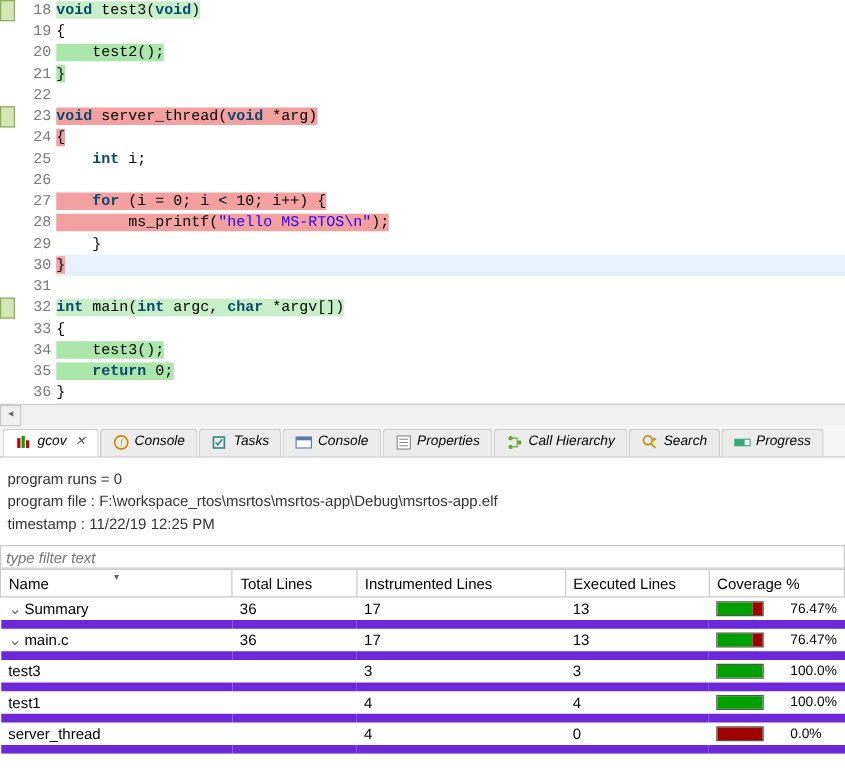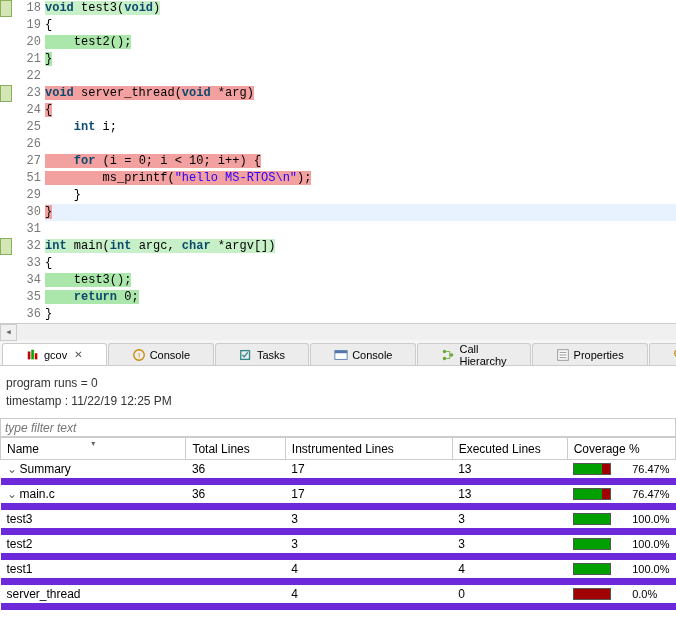--- a/index.html
+++ b/index.html
@@ -16,21 +16,21 @@
   .code-line { height: 17px; }
   .hl-green { background: #c8f0c8; }
   .hl-red   { background: #f2a0a0; }
   .hl-greenh { background: #abe6ab; }
   .kw { color: #0c4a6e; font-weight: bold; }
   .str { color: #2a00ff; }
   .scrollbar-h { height: 17px; background: #f0f0f0; border-top: 1px solid #ccc; display: flex; }
   .scroll-btn { width: 17px; height: 17px; background: #f0f0f0; border: 1px solid #ccc; display: flex; align-items: center; justify-content: center; font-size: 7px; color: #666; }
   
   .tabs-bar { display: flex; border-bottom: 1px solid #ccc; background: #f5f5f5; height: 26px; align-items: flex-end; padding: 0 2px; }
-  .tab { display: flex; align-items: center; padding: 3px 23px; border: 1px solid #ccc; border-bottom: none; margin-right: 1px; background: #fff; font-size: 11px; gap: 4px; height: 22px; border-radius: 3px 3px 0 0; }
+  .tab { display: flex; align-items: flex-start; padding: 3px 9px; border: 1px solid #ccc; border-bottom: none; margin-right: 1px; background: #fff; font-size: 11px; gap: 4px; height: 22px; border-radius: 3px 3px 0 0; font-style: italic; }
   .tab.inactive { background: #ececec; }
   .tab .icon { width: 14px; height: 14px; display: inline-flex; align-items: center; justify-content: center; }
   .close-x { color: #555; font-size: 10px; margin-left: 3px; }
   
   .info-block { padding: 8px 6px; font-size: 12px; color: #333; line-height: 18px; }
   
   .filter-box { width: 100%; border: 1px solid #ccc; background: #fff; padding: 2px 4px; font-size: 12px; color: #1d4ed8; font-style: italic; height: 19px; }
   
   .cov-table { width: 100%; border-collapse: collapse; font-size: 12px; }
   .cov-table th { text-align: left; padding: 3px 6px; border: 1px solid #ccc; background: #fff; font-weight: normal; color: #000; height: 22px; vertical-align: middle; }
@@ -82,21 +82,21 @@
         <div>18</div>
         <div>19</div>
         <div>20</div>
         <div>21</div>
         <div>22</div>
         <div>23</div>
         <div>24</div>
         <div>25</div>
         <div>26</div>
         <div>27</div>
-        <div>51</div>
+        <div>28</div>
         <div>29</div>
         <div>30</div>
         <div>31</div>
         <div>32</div>
         <div>33</div>
         <div>34</div>
         <div>35</div>
         <div>36</div>
       </div>
     <div class="code" id="code"><div class="code-line"><span class="hl-green"><span class="kw">void</span> test3(<span class="kw">void</span>)</span></div><div class="code-line">{</div><div class="code-line"><span class="hl-greenh">    test2();</span></div><div class="code-line"><span class="hl-greenh">}</span></div><div class="code-line"></div><div class="code-line"><span class="hl-red"><span class="kw">void</span> server_thread(<span class="kw">void</span> *arg)</span></div><div class="code-line"><span class="hl-red">{</span></div><div class="code-line">    <span class="kw">int</span> i;</div><div class="code-line"></div><div class="code-line"><span class="hl-red">    <span class="kw">for</span> (i = 0; i &lt; 10; i++) {</span></div><div class="code-line"><span class="hl-red">        ms_printf(<span class="str">"hello MS-RTOS\n"</span>);</span></div><div class="code-line">    }</div><div class="code-line" style="background: rgb(232, 242, 254);"><span class="hl-red">}</span></div><div class="code-line"></div><div class="code-line"><span class="hl-green"><span class="kw">int</span> main(<span class="kw">int</span> argc, <span class="kw">char</span> *argv[])</span></div><div class="code-line">{</div><div class="code-line"><span class="hl-greenh">    test3();</span></div><div class="code-line"><span class="hl-greenh">    <span class="kw">return</span> 0;</span></div><div class="code-line">}</div></div>
@@ -143,42 +143,42 @@
         <svg class="ico-svg" viewBox="0 0 16 16">
           <rect x="1" y="3" width="14" height="10" fill="#fff" stroke="#57a"></rect>
           <rect x="1" y="3" width="14" height="3" fill="#57a"></rect>
         </svg>
       </span>
       <span>Console</span>
     </div>
     <div class="tab inactive">
       <span class="icon">
         <svg class="ico-svg" viewBox="0 0 16 16">
+          <rect x="2" y="2" width="12" height="12" fill="#fff" stroke="#888"></rect>
+          <line x1="4" y1="5" x2="12" y2="5" stroke="#888"></line>
+          <line x1="4" y1="8" x2="12" y2="8" stroke="#888"></line>
+          <line x1="4" y1="11" x2="12" y2="11" stroke="#888"></line>
+        </svg>
+      </span>
+      <span>Properties</span>
+    </div>
+    <div class="tab inactive">
+      <span class="icon">
+        <svg class="ico-svg" viewBox="0 0 16 16">
           <circle cx="4" cy="4" r="2" fill="#6a3"></circle>
           <circle cx="12" cy="8" r="2" fill="#6a3"></circle>
           <circle cx="4" cy="12" r="2" fill="#6a3"></circle>
           <path d="M6 4h4v4M6 12h4V8" stroke="#6a3" fill="none"></path>
         </svg>
       </span>
       <span>Call Hierarchy</span>
     </div>
     <div class="tab inactive">
       <span class="icon">
         <svg class="ico-svg" viewBox="0 0 16 16">
-          <rect x="2" y="2" width="12" height="12" fill="#fff" stroke="#888"></rect>
-          <line x1="4" y1="5" x2="12" y2="5" stroke="#888"></line>
-          <line x1="4" y1="8" x2="12" y2="8" stroke="#888"></line>
-          <line x1="4" y1="11" x2="12" y2="11" stroke="#888"></line>
-        </svg>
-      </span>
-      <span>Properties</span>
-    </div>
-    <div class="tab inactive">
-      <span class="icon">
-        <svg class="ico-svg" viewBox="0 0 16 16">
           <circle cx="6" cy="6" r="4" fill="none" stroke="#c80" stroke-width="1.5"></circle>
           <line x1="9" y1="9" x2="13" y2="13" stroke="#c80" stroke-width="1.5"></line>
           <path d="M11 3l3 2-3 2" fill="#c80"></path>
         </svg>
       </span>
       <span>Search</span>
     </div>
     <div class="tab inactive">
       <span class="icon">
         <svg class="ico-svg" viewBox="0 0 16 16">
@@ -186,20 +186,21 @@
           <rect x="1" y="5" width="9" height="6" fill="#3a7"></rect>
         </svg>
       </span>
       <span>Progress</span>
     </div>
   </div>
 
 
 <div class="info-block">
   <div>program runs = 0</div>
+  <div>program file : F:\workspace_rtos\msrtos\msrtos-app\Debug\msrtos-app.elf</div>
   <div>timestamp : 11/22/19 12:25 PM</div>
 </div>
 
 
 <input class="filter-box" placeholder="type filter text" style="">
 
 
 <table class="cov-table">
   <thead>
     <tr>
@@ -250,35 +251,20 @@
           <div class="bar-cell">
             <div class="bar">
               <div class="bar-g" style="width: 100%;"></div>
               <div class="bar-r" style="width: 0%;"></div>
             </div>
             <span class="pct">100.0%</span>
           </div>
         </td>
       </tr>
       <tr>
-        <td class="ind2"><span>test2</span></td>
-        <td></td>
-        <td>3</td>
-        <td>3</td>
-        <td>
-          <div class="bar-cell">
-            <div class="bar">
-              <div class="bar-g" style="width: 100%;"></div>
-              <div class="bar-r" style="width: 0%;"></div>
-            </div>
-            <span class="pct">100.0%</span>
-          </div>
-        </td>
-      </tr>
-      <tr>
         <td class="ind2"><span>test1</span></td>
         <td></td>
         <td>4</td>
         <td>4</td>
         <td>
           <div class="bar-cell">
             <div class="bar">
               <div class="bar-g" style="width: 100%;"></div>
               <div class="bar-r" style="width: 0%;"></div>
             </div>

